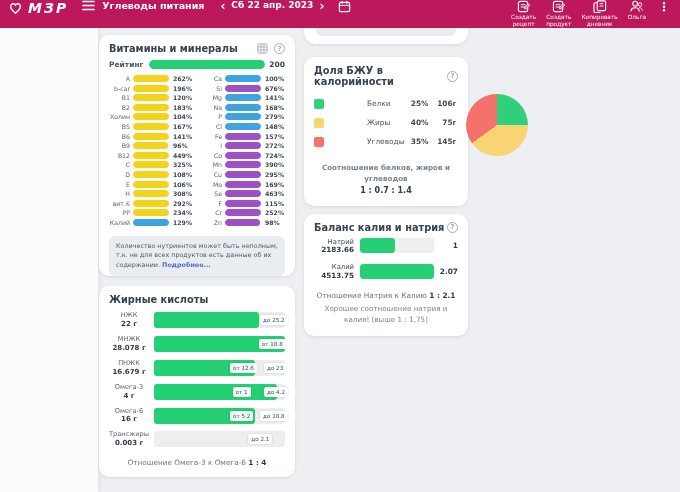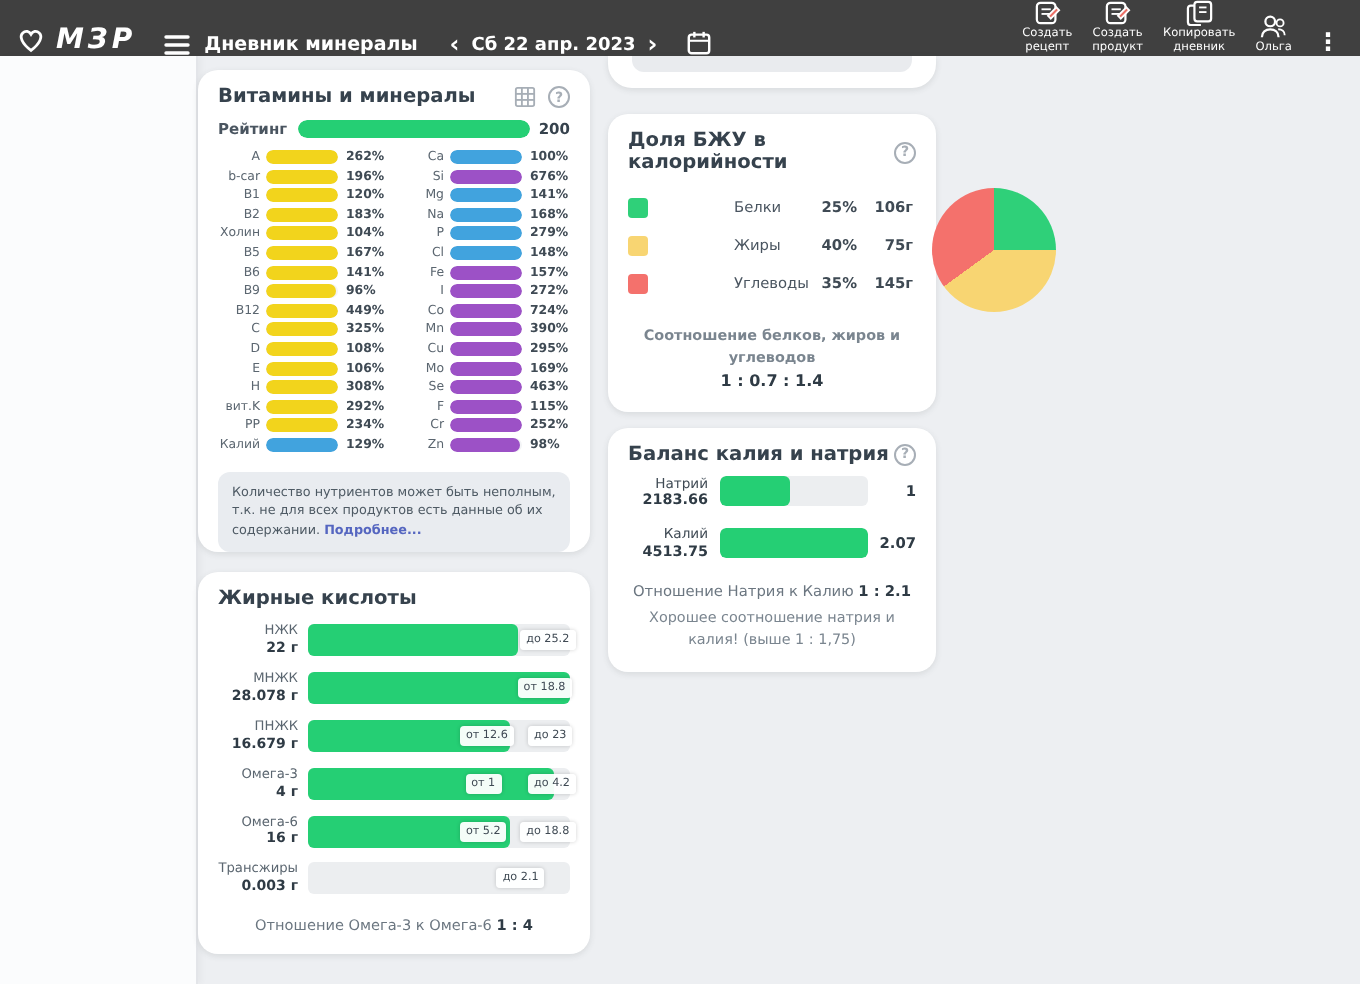--- a/index.html
+++ b/index.html
@@ -1,21 +1,21 @@
 <!DOCTYPE html>
 <html><head>
 <meta charset="utf-8">
 <style>
   * { box-sizing: border-box; margin: 0; padding: 0; }
   html,body { width:680px; height:492px; }
   body { font-family: "DejaVu Sans", "Liberation Sans", sans-serif; }
   #app { width:680px; height:492px; background:#edeff2; overflow:hidden; position:relative; }
 
   
-  header { height:28px; background:#404040; display:flex; align-items:flex-end; padding:0 10px 0 8px; color:#fff; }
+  header { height:28px; background:#be185d; display:flex; align-items:flex-start; padding:0 10px 0 8px; color:#fff; }
   .logo { display:flex; align-items:center; gap:5px; cursor:pointer; }
   .logo-text { font-size:14px; font-weight:700; font-style:italic; letter-spacing:2px; }
   .burger { margin-left:14px; display:flex; align-items:center; cursor:pointer; }
   .section-title { font-size:9.5px; font-weight:700; margin-left:7px; white-space:nowrap; }
   .chev { font-size:12px; font-weight:700; padding:0 6px; cursor:pointer; line-height:1; }
   .chev.first { margin-left:10px; }
   .hdate { font-size:9px; font-weight:700; white-space:nowrap; cursor:pointer; }
   .calbtn { margin-left:8px; display:flex; cursor:pointer; }
   .hspacer { flex:1; }
   .hact { display:flex; flex-direction:column; align-items:center; margin-left:10px; cursor:pointer; }
@@ -74,21 +74,21 @@
   .btrack { flex:1; height:15px; background:#eceef0; border-radius:3px; overflow:hidden; }
   .bfill { height:100%; border-radius:3px; }
   .bval { width:24px; text-align:right; font-size:7.4px; font-weight:700; color:#2f3b45; }
   .bratio { text-align:center; font-size:7.4px; color:#6b7680; padding:2px 0 4px; }
   .bratio b { color:#2f3b45; }
   .bnote { text-align:center; font-size:7.2px; color:#7a858f; padding:0 18px 10px; line-height:1.5; }
 
   
   .frows { padding:2px 10px 0; }
   .frow { display:flex; align-items:center; margin-bottom:7.5px; }
-  .flab { width:40px; text-align:right; margin-right:5px; line-height:1.2; }
+  .flab { width:40px; text-align:center; margin-right:5px; line-height:1.2; }
   .fname { display:block; font-size:6.6px; color:#5b6670; white-space:nowrap; }
   .famt { display:block; font-size:7px; font-weight:700; color:#2f3b45; white-space:nowrap; }
   .ftrack { flex:1; height:16px; background:#eceef0; border-radius:3px; position:relative; }
   .ffill { position:absolute; left:0; top:0; bottom:0; border-radius:3px; }
   .fpill { position:absolute; top:50%; transform:translateY(-50%); font-size:5.6px; color:#3f4a54;
            background:rgba(255,255,255,.95); padding:2px 3px; border-radius:2px; box-shadow:0 0 2px rgba(0,0,0,.18); white-space:nowrap; }
   .ffoot { text-align:center; font-size:7.3px; color:#6b7680; padding:3px 0 10px; }
   .ffoot b { color:#2f3b45; }
 </style>
 </head>
@@ -105,21 +105,21 @@
     </div>
     <div class="burger">
       <svg width="13" height="11" viewBox="0 0 13 11">
           <g stroke="#fff" stroke-width="1.7" stroke-linecap="round">
             <line x1="1" y1="1.5" x2="12" y2="1.5"></line>
             <line x1="1" y1="5.5" x2="12" y2="5.5"></line>
             <line x1="1" y1="9.5" x2="12" y2="9.5"></line>
           </g>
         </svg>
     </div>
-    <div class="section-title">Дневник минералы</div>
+    <div class="section-title">Углеводы питания</div>
     <span class="chev first">‹</span>
     <span class="hdate">Сб 22 апр. 2023</span>
     <span class="chev">›</span>
     <div class="calbtn">
       <svg width="13" height="13" viewBox="0 0 14 14">
           <rect x="1.5" y="2.5" width="11" height="10" rx="1.5" fill="none" stroke="#fff" stroke-width="1.3"></rect>
           <line x1="4.5" y1="1" x2="4.5" y2="4" stroke="#fff" stroke-width="1.3"></line>
           <line x1="9.5" y1="1" x2="9.5" y2="4" stroke="#fff" stroke-width="1.3"></line>
           <line x1="2" y1="5.8" x2="12" y2="5.8" stroke="#fff" stroke-width="1.1"></line>
         </svg>

